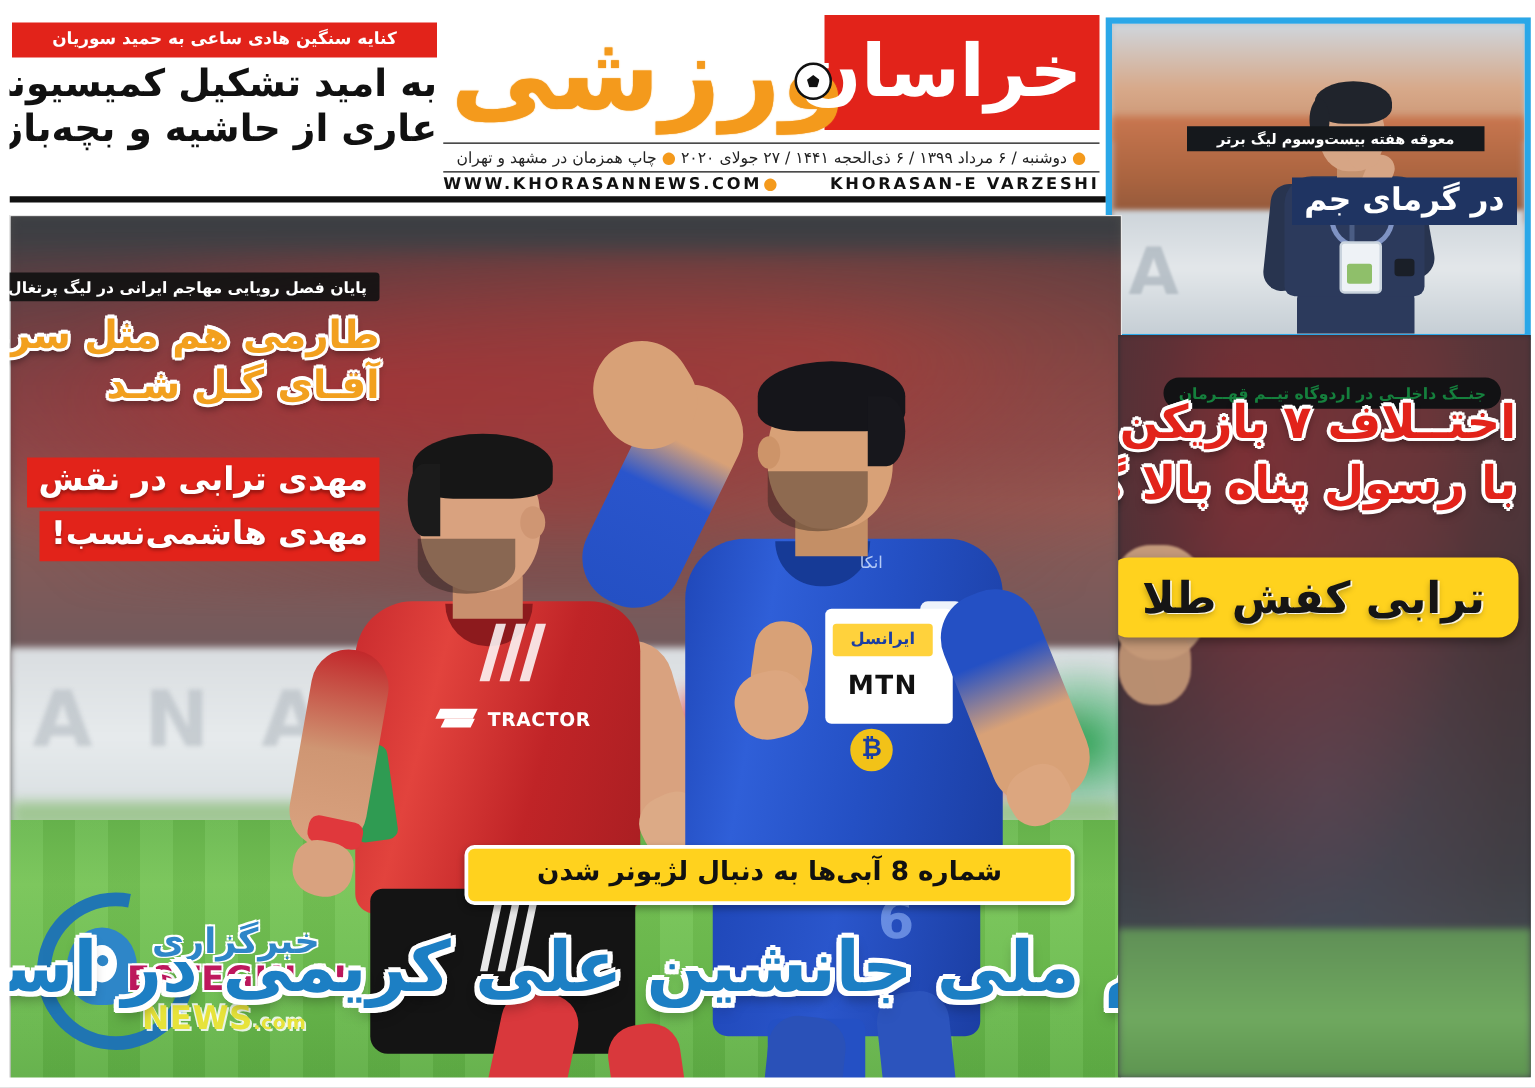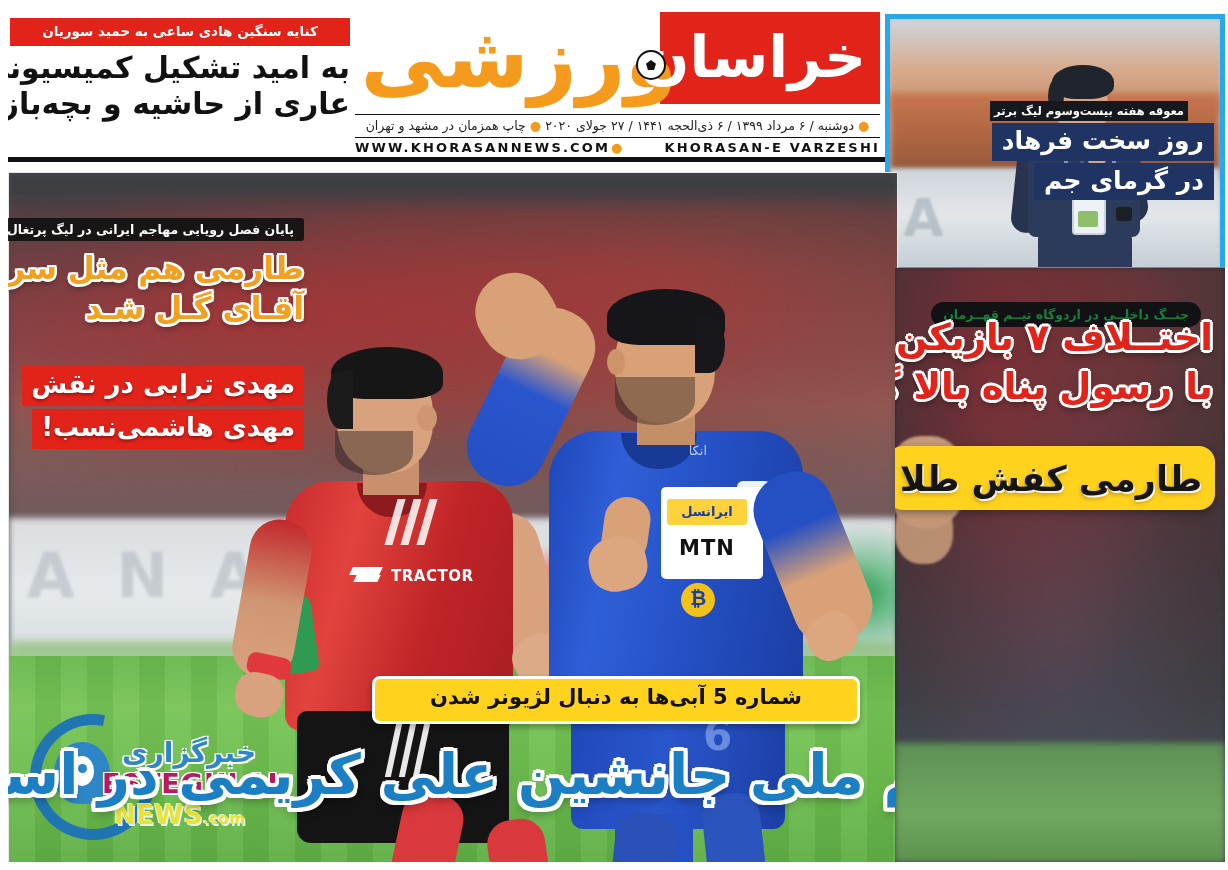--- a/index.html
+++ b/index.html
@@ -101,21 +101,21 @@
   .coach-hand{position:absolute;left:66px;top:52px;width:26px;height:26px;border-radius:40%;background:#d6a585;transform:rotate(-18deg);}
   .coach-forearm{position:absolute;left:78px;top:66px;width:22px;height:44px;border-radius:12px;background:#d6a585;transform:rotate(22deg);}
   .coach-lanyard{position:absolute;left:52px;top:86px;width:44px;height:52px;border:4px solid #7f93c4;border-top:none;border-radius:0 0 24px 24px;}
   .coach-badge{position:absolute;left:60px;top:136px;width:30px;height:38px;border-radius:4px;background:#eef2f6;border:2px solid #c9d3dd;}
   .coach-badge::after{content:"";position:absolute;left:4px;top:16px;width:20px;height:16px;background:#8fbf6a;border-radius:2px;}
   .coach-legs{position:absolute;left:26px;top:176px;width:94px;height:40px;background:#2c3a5c;border-radius:6px;}
   .coach-watch{position:absolute;left:104px;top:150px;width:16px;height:14px;border-radius:3px;background:#1a1f28;}
 
   .topcard-kicker{
     position:absolute;right:32px;top:82px;background:#15181c;color:#fff;
-    font-size:11.5px;font-weight:bold;padding:3px 4px;white-space:nowrap;
+    font-size:11.5px;font-weight:bold;padding:3px 24px;white-space:nowrap;
     letter-spacing:-0.2px;
   }
   .topcard-head{position:absolute;right:6px;top:104px;text-align:right;}
   .topcard-head span{
     display:inline-block;background:#1f3462;color:#fff;font-weight:bold;
     font-size:25px;line-height:1.26;padding:2px 10px 4px;margin-bottom:2px;
     white-space:nowrap;letter-spacing:-0.8px;
   }
 
   
@@ -381,21 +381,21 @@
         <div class="coach-neck"></div>
         <div class="coach-head"></div>
         <div class="coach-hair"></div>
         <div class="coach-hair2"></div>
         <div class="coach-forearm"></div>
         <div class="coach-hand"></div>
       </div>
     </div>
     <div class="topcard-kicker">معوقه هفته بیست‌وسوم لیگ برتر</div>
     <div class="topcard-head">
-      <span>روز سخت فرهاد</span><br>
+      <br>
       <span>در گرمای جم</span>
     </div>
   </div>
 
   <div class="mainphoto">
     <div class="mp-bgtop"></div>
     <div class="mp-crowdred"></div>
     <div class="mp-board"></div>
     <div class="mp-boardtext">A N A Z A</div>
     <div class="mp-adred"></div>
@@ -472,21 +472,21 @@
     <div class="ov-orange">
       <div>طارمی هم مثل سردار</div>
       <div>آقـای گـل شـد</div>
     </div>
     <div class="ov-red">
       <div>مهدی ترابی در نقش</div><br>
       <div>مهدی هاشمی‌نسب!</div>
     </div>
   </div>
 
-  <div class="yellow-banner">شماره 5 آبی‌ها به دنبال لژیونر شدن</div>
+  <div class="yellow-banner">شماره 8 آبی‌ها به دنبال لژیونر شدن</div>
 
   <div class="watermark">
     <div class="wm-ring"></div>
     <div class="wm-inner"></div>
     <div class="wm-pin"></div>
     <div class="wm-fa">خبرگزاری</div>
     <div class="wm-est">ESTEGHLAL</div>
     <div class="wm-news">
       <span>NEWS</span><span class="wm-com">.com</span>
     </div>
@@ -498,20 +498,20 @@
     <div class="sb-bg"></div>
     <div class="sb-grass"></div>
     <div class="sb-hand"></div>
     <div class="sb-hand2"></div>
     <div class="sb-kicker">جنــگ داخلــی در اردوگاه تیــم قهــرمان</div>
     <div class="sb-head">
       <div>اختــلاف ۷ بازیکن</div>
       <div>با رسول پناه بالا گرفت</div>
     </div>
     <div class="sb-yellowcard">
-      <div class="sb-yc-head">طارمی کفش طلا</div>
+      <div class="sb-yc-head">ترابی کفش طلا</div>
     </div>
   </div>
 
   <div class="page-edge-l"></div>
   <div class="page-edge-b"></div>
 
 </div>
 
 </body></html>

